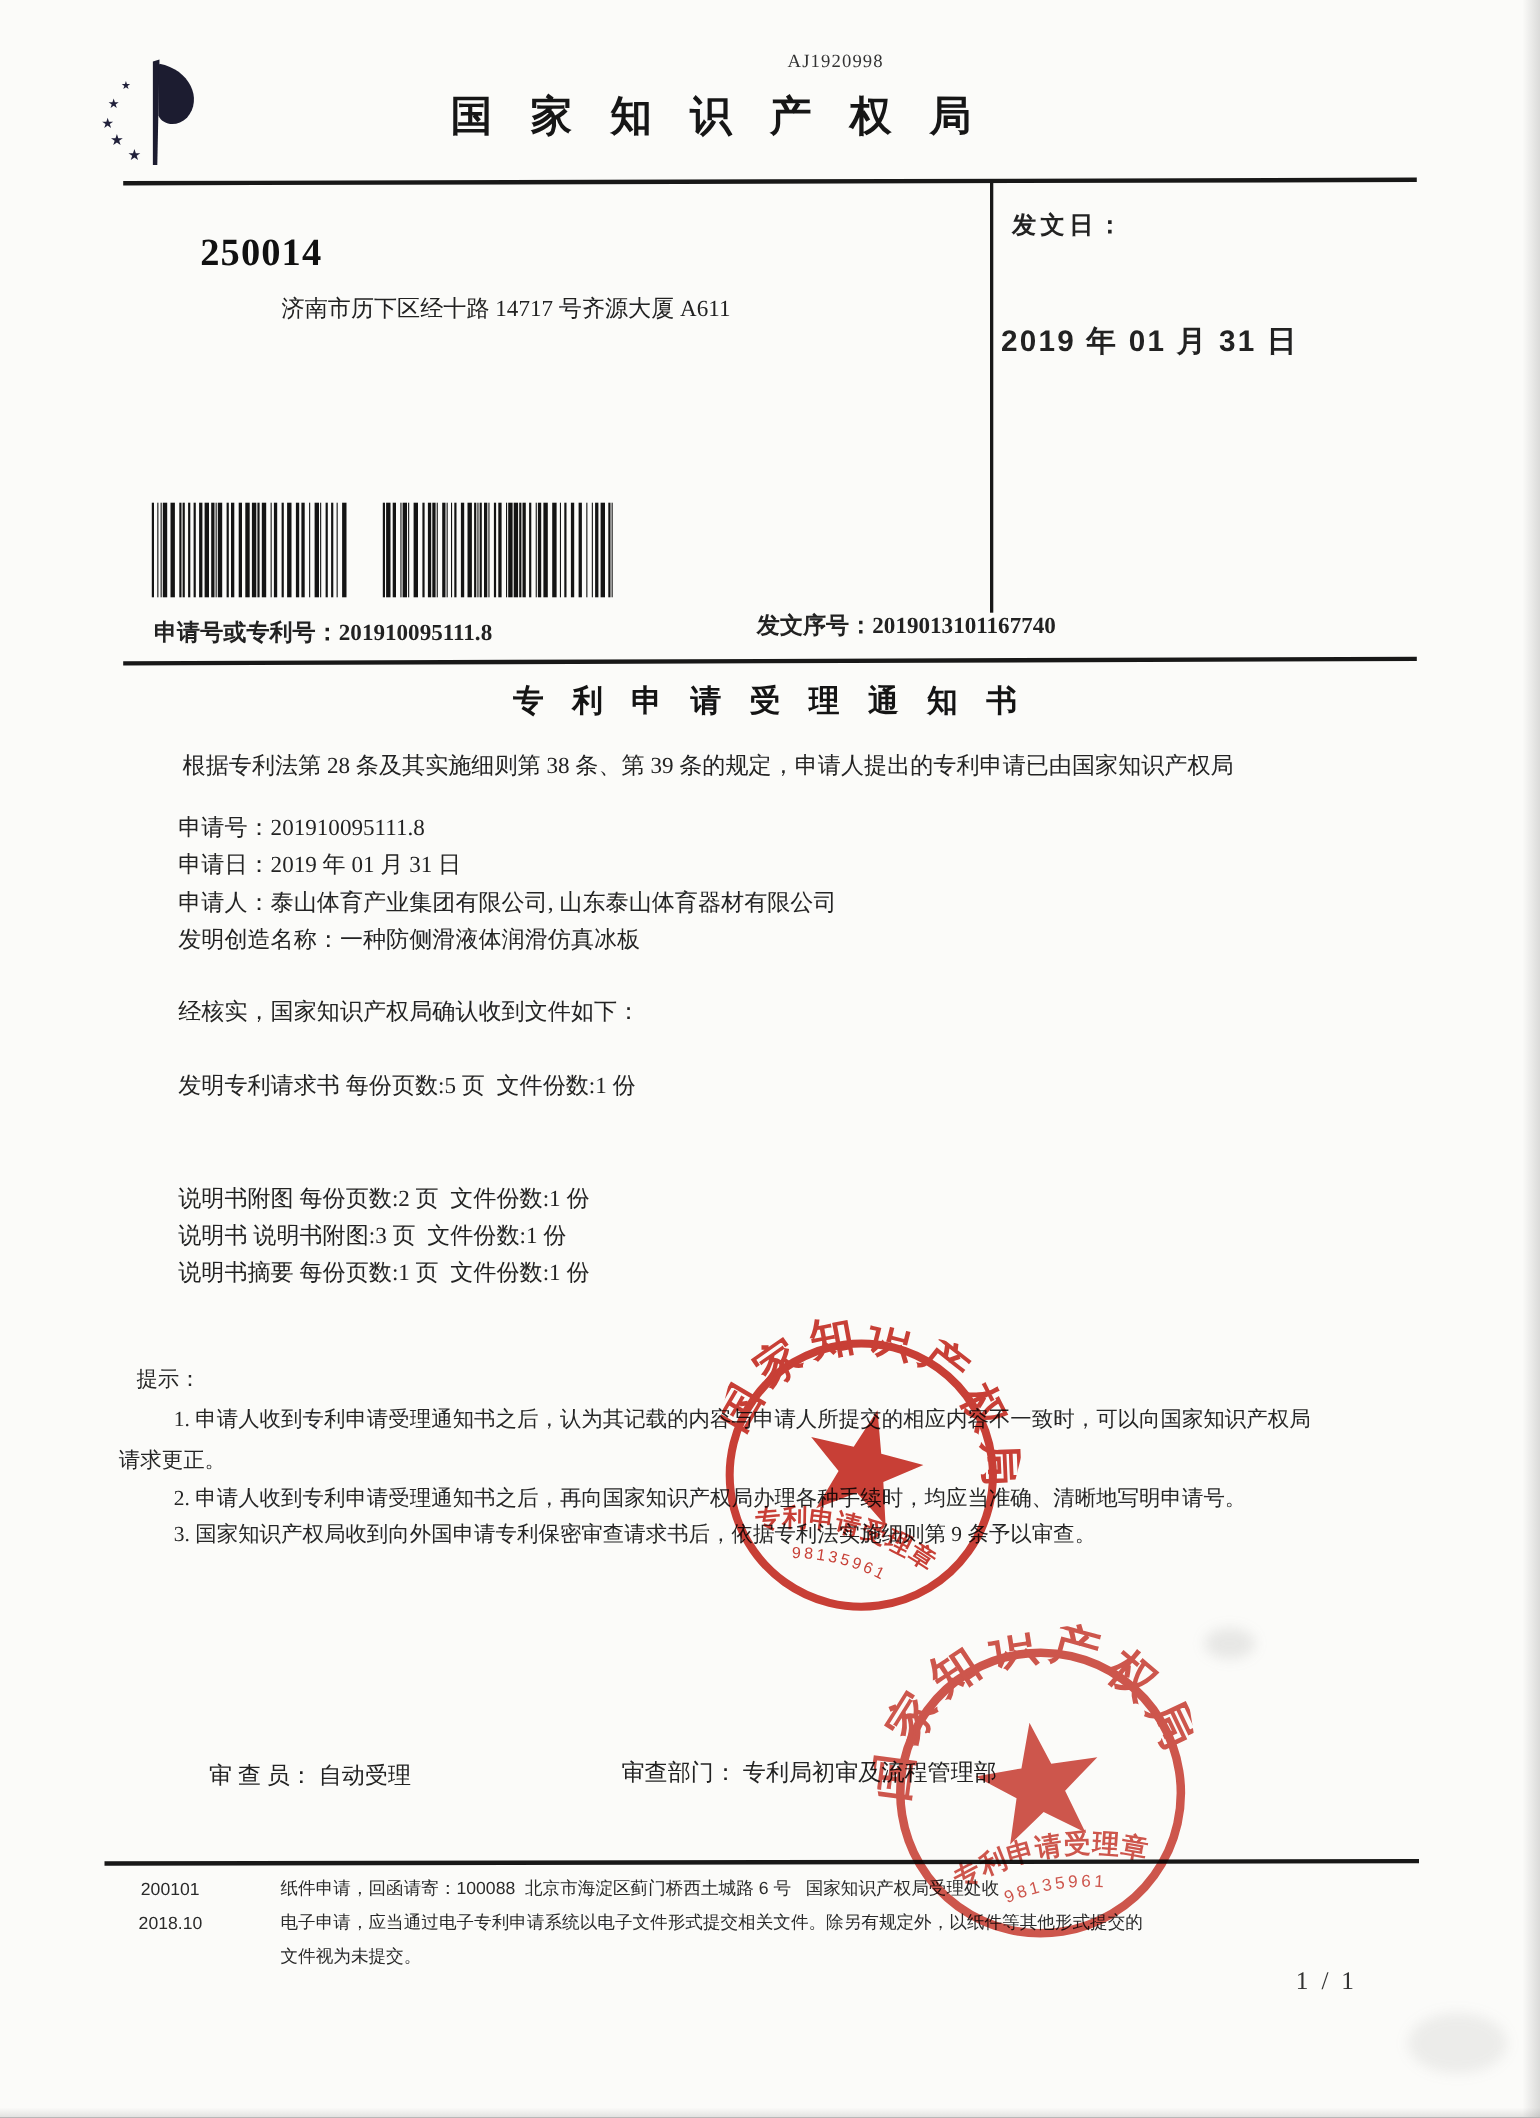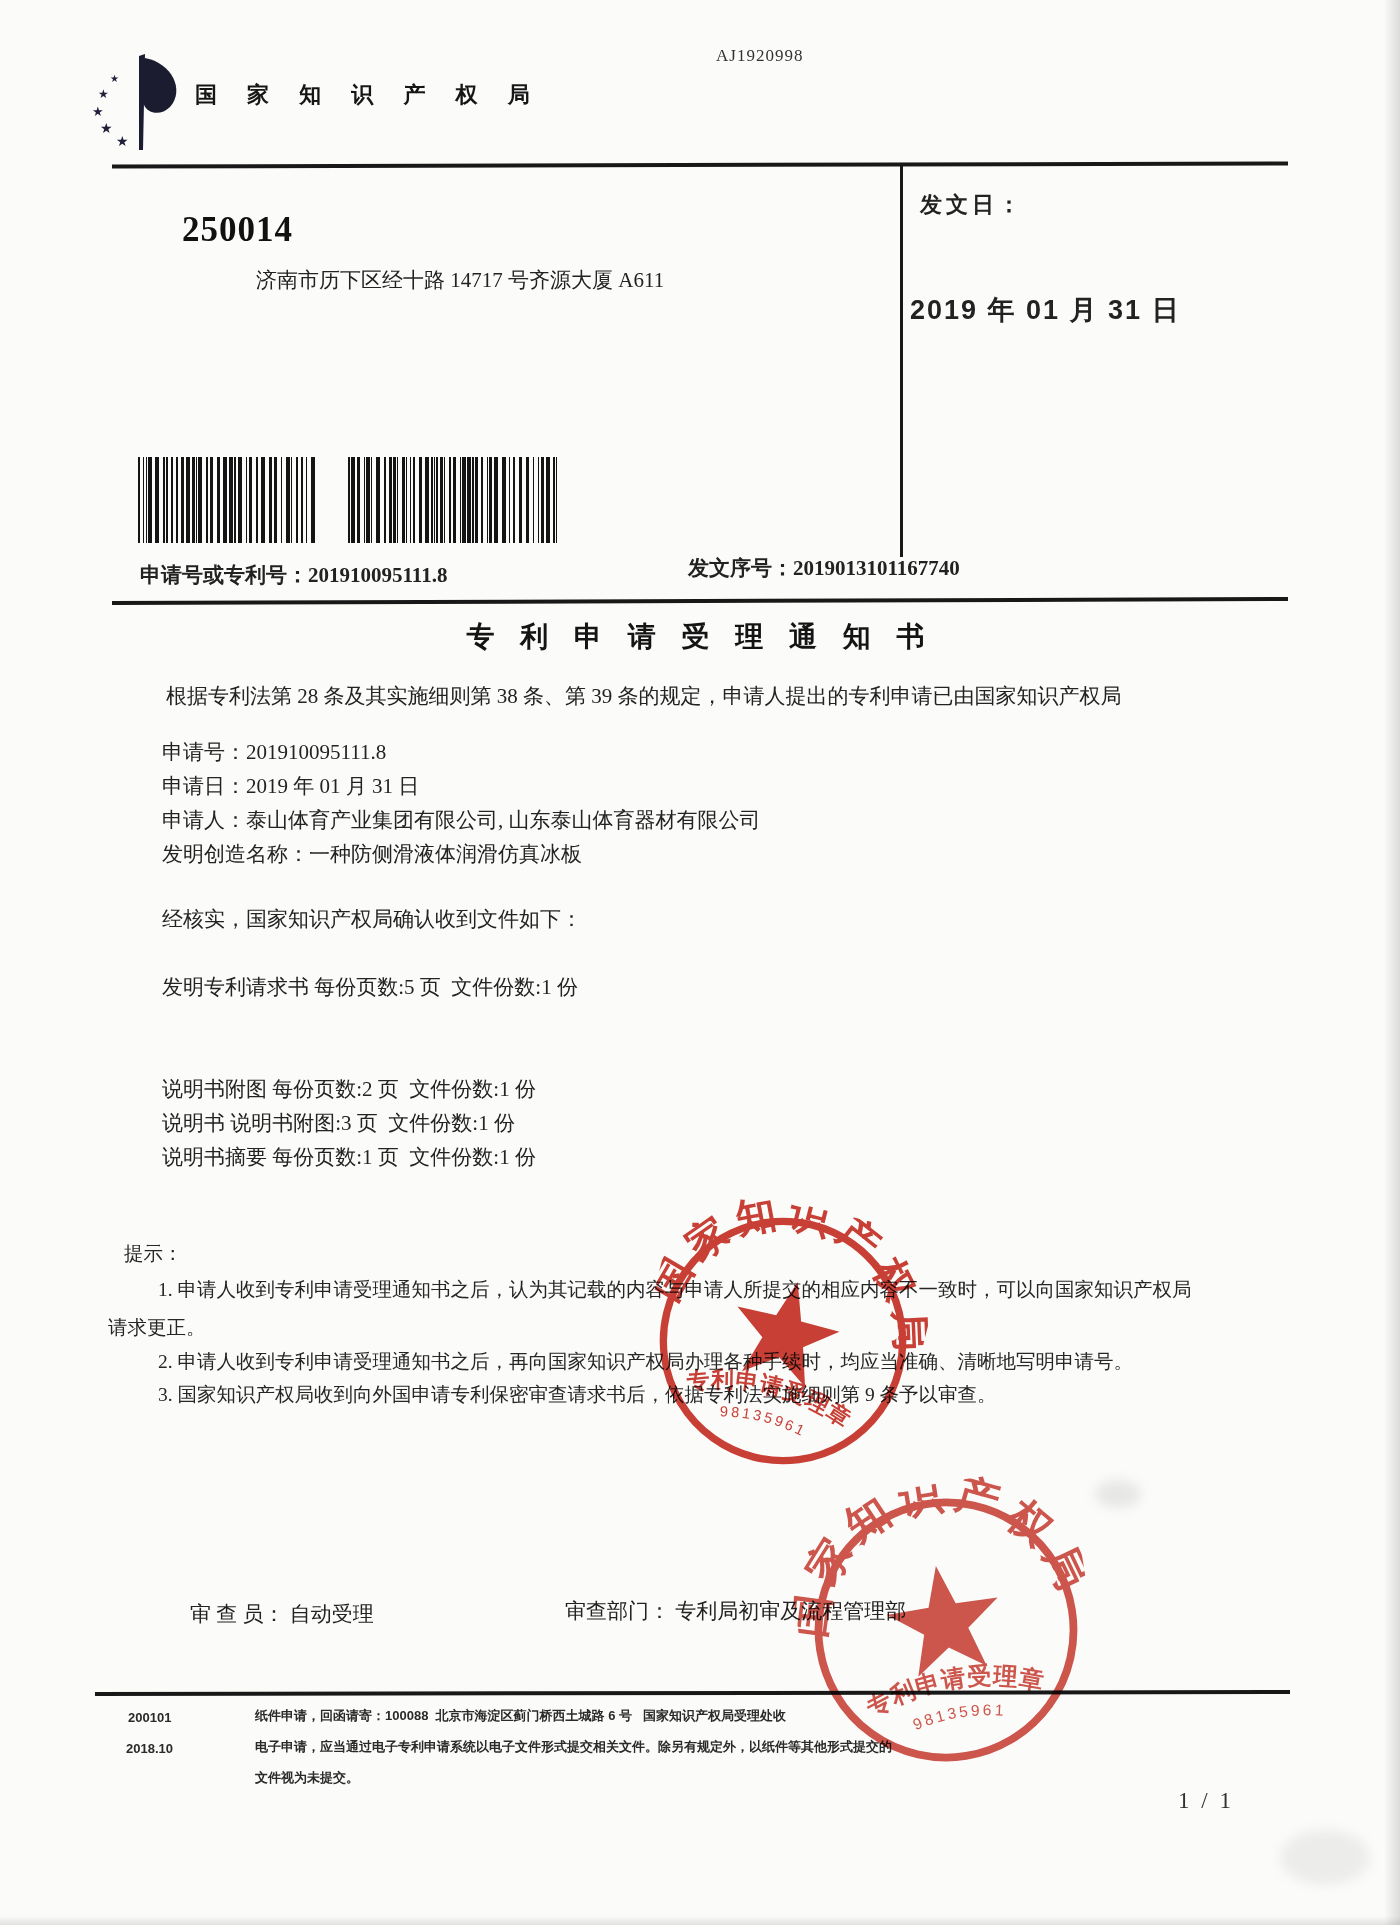--- a/index.html
+++ b/index.html
@@ -7,21 +7,21 @@
     position:relative;width:1400px;height:1925px;margin:0 auto;
     background:#fbfbf9;overflow:hidden;
     font-family:"Liberation Serif","DejaVu Serif",serif;
     color:#222;
   }
   .abs{position:absolute;white-space:pre;}
   .sans{font-family:"Liberation Sans","DejaVu Sans",sans-serif;}
   .rule{position:absolute;background:#181818;}
   
   .doc-code{left:716px;top:46px;font-size:17px;letter-spacing:1px;color:#333;}
-  .agency-title{left:195px;top:80px;width:700px;text-align:left;font-size:22px;font-weight:600;letter-spacing:12px;color:#161616;}
+  .agency-title{left:195px;top:80px;width:700px;text-align:right;font-size:38px;font-weight:600;letter-spacing:12px;color:#161616;}
   .rule-top{left:112px;top:163px;width:1176px;height:4px;transform:rotate(-0.15deg);}
   .vline{left:900px;top:165px;width:3px;height:392px;background:#181818;position:absolute;}
   .dispatch-label{left:920px;top:190px;font-size:22px;font-weight:600;letter-spacing:4px;}
   .dispatch-date{left:910px;top:292px;font-size:27px;font-weight:600;letter-spacing:2px;}
   
   .postal{left:182px;top:210px;font-size:35px;font-weight:700;letter-spacing:1px;color:#111;}
   .addr1{left:256px;top:266px;font-size:21px;}
   .addr2{left:256px;top:301px;font-size:21px;}
   
   .barcode{position:absolute;top:457px;height:86px;}
@@ -38,21 +38,21 @@
   .tips-line{font-size:19.5px;color:#262626;}
   
   .review-line{font-size:21px;}
   
   .stamp{position:absolute;mix-blend-mode:multiply;color:#c73127;}
   .stamp svg{display:block;width:100%;height:100%;}
   .stamp1{left:646px;top:1204px;width:274px;height:274px;transform:rotate(14deg);opacity:.93;}
   .stamp2{left:800px;top:1484px;width:292px;height:292px;transform:rotate(-9deg);opacity:.82;}
   
   .rule-footer{left:95px;top:1691px;width:1195px;height:4px;transform:rotate(-0.1deg);}
-  .footer-text{font-size:13px;color:#2a2a2a;font-weight:bold;}
+  .footer-text{font-size:16px;color:#2a2a2a;}
   .page-indicator{left:1178px;top:1788px;font-size:23px;letter-spacing:3px;color:#333;}
   
   .logo{left:86px;top:48px;width:112px;height:108px;position:absolute;}
   .logo .star{position:absolute;color:#20203a;line-height:1;}
   
   .edge-right{position:absolute;right:0;top:0;width:16px;height:100%;
     background:linear-gradient(to right,rgba(90,90,90,0),rgba(90,90,90,0.20));}
   .edge-bottom{position:absolute;left:0;bottom:0;width:100%;height:9px;
     background:linear-gradient(to bottom,rgba(90,90,90,0),rgba(90,90,90,0.16));}
   .smudge{position:absolute;border-radius:50%;filter:blur(6px);background:rgba(110,110,110,0.10);}

